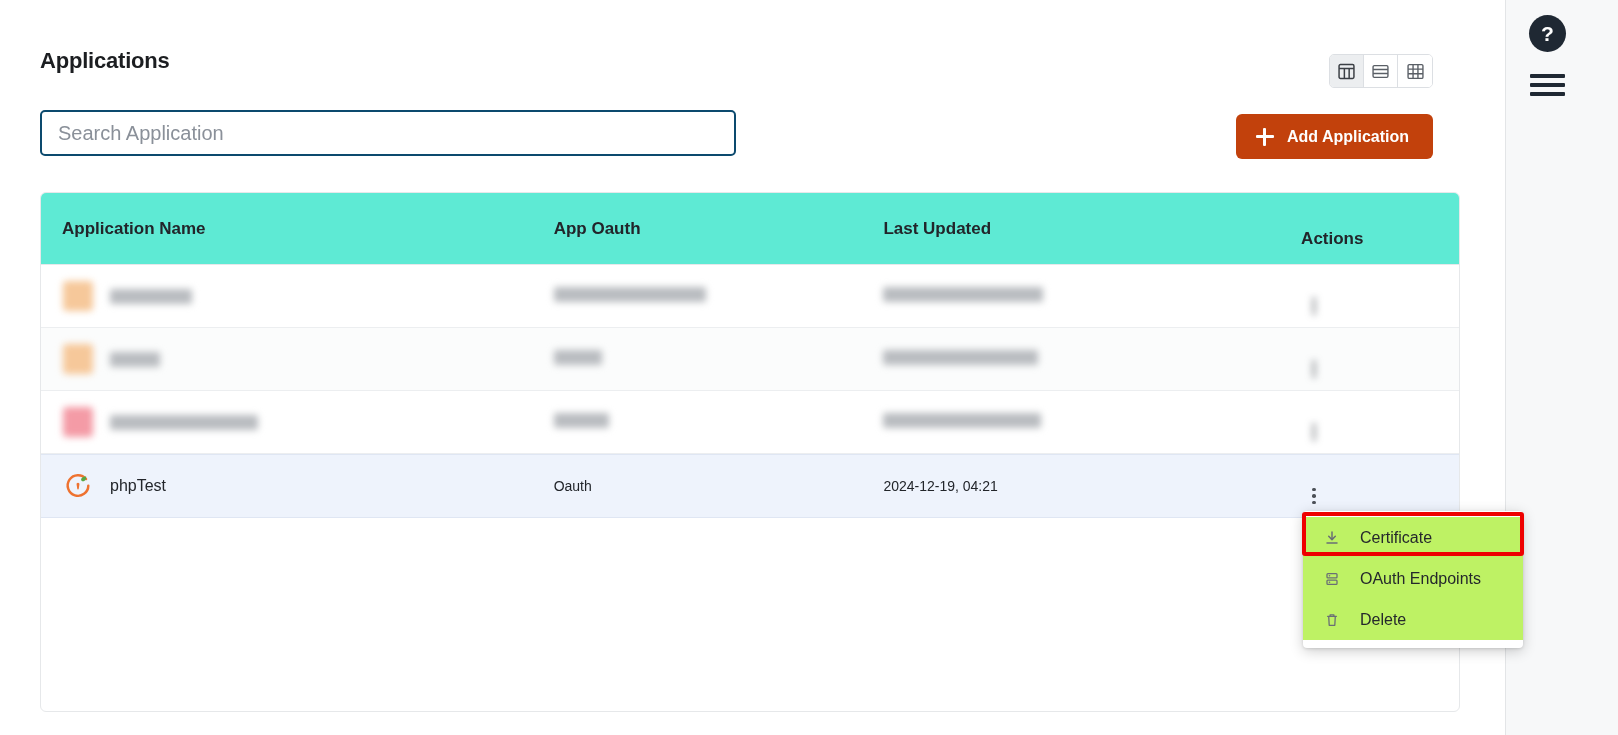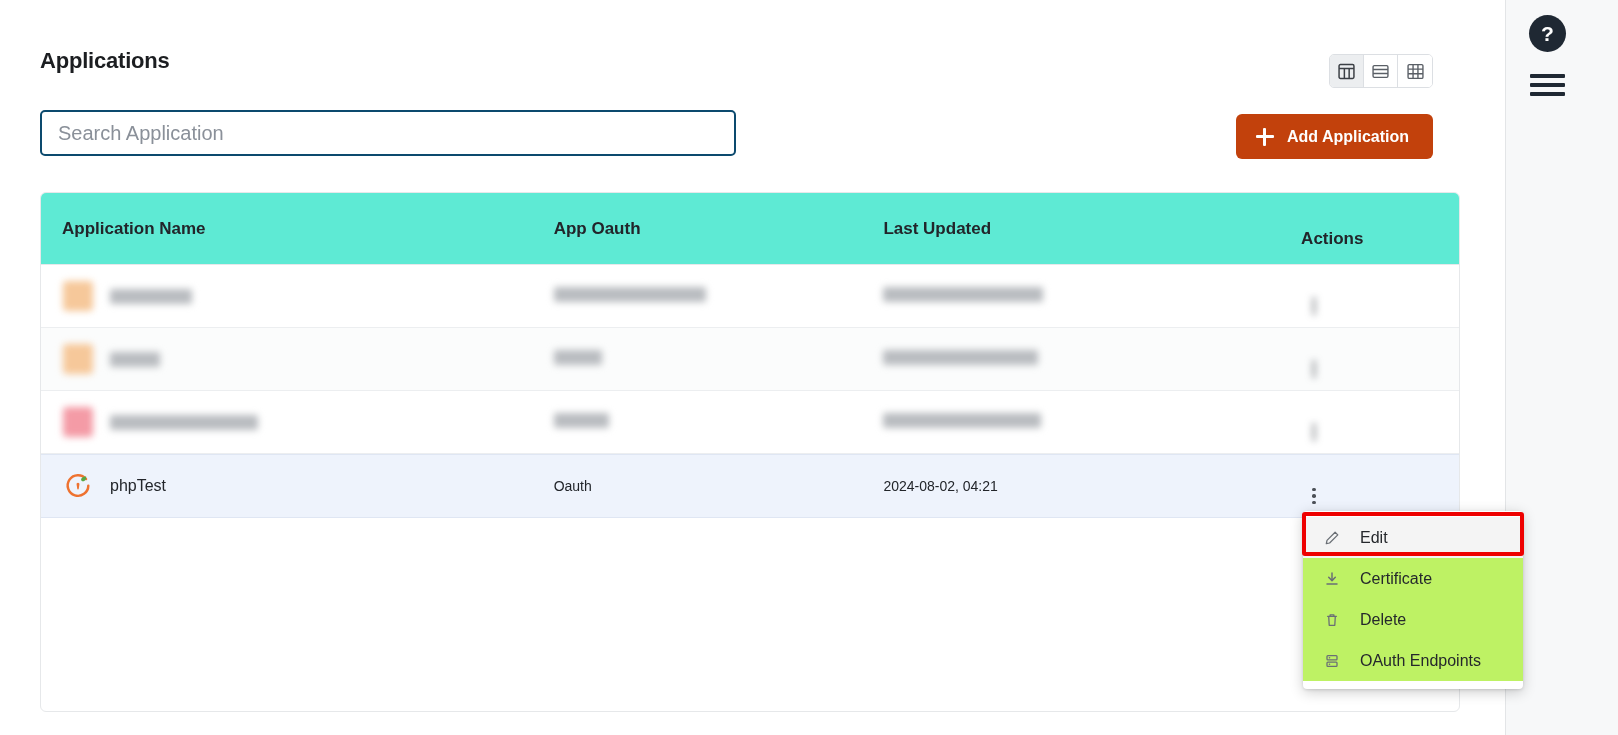--- a/index.html
+++ b/index.html
@@ -440,77 +440,69 @@
             <svg width="30" height="30" viewBox="0 0 32 32" fill="none">
               <path d="M24.6 8.6A11 11 0 1 0 27 15.6" stroke="#ee7230" stroke-width="2.6" stroke-linecap="round"></path>
               <path d="M16 12.4c1 0 1.7 .9 1.5 1.9l-.7 4.6a.8.8 0 0 1-1.6 0l-.7-4.6c-.2-1 .5-1.9 1.5-1.9z" fill="#ee7230"></path>
               <path d="M20.4 7.2c1.8-1.4 4.3-1.2 4.3-1.2s.3 2.5-1.2 4c-1.2 1.2-2.8 1.2-3.6 .5-.8-.8-.6-2.4 .5-3.3z" fill="#4fa council"></path>
               <path d="M20.3 7.3c1.8-1.5 4.4-1.3 4.4-1.3s.2 2.6-1.3 4.1c-1.2 1.2-2.8 1.2-3.6 .4-.8-.8-.6-2.3 .5-3.2z" fill="#57a845"></path>
             </svg>
           </div>
           <span class="app-name">phpTest</span>
         </div>
         <div class="col-type"><span class="cell-text">Oauth</span></div>
-        <div class="col-date"><span class="cell-text">2024-08-02, 04:21</span></div>
+        <div class="col-date"><span class="cell-text">2024-12-19, 04:21</span></div>
         <div class="col-action">
           <div class="kebab">
               <i></i>
               <i></i>
               <i></i>
             </div>
         </div>
       </div>
 
     </div>
 
     <div class="menu">
 
-      <div class="menu-item highlighted">
-        <span class="menu-ico">
-          <svg width="16" height="16" viewBox="0 0 16 16" fill="none">
-            <path d="M11.1 2.2l2.7 2.7L5.6 13 2.3 13.7 3 10.4z" stroke="#6a6f75" stroke-width="1.25" stroke-linejoin="round"></path>
-          </svg>
-        </span>
-        <span class="menu-label">Edit</span>
-      </div>
 
       <div class="menu-item">
         <span class="menu-ico">
           <svg width="16" height="16" viewBox="0 0 16 16" fill="none">
             <path d="M8 2v7.2" stroke="#6a6f75" stroke-width="1.5" stroke-linecap="round"></path>
             <path d="M4.7 6.3L8 9.6l3.3-3.3" stroke="#6a6f75" stroke-width="1.5" stroke-linecap="round" stroke-linejoin="round"></path>
             <path d="M3 13h10" stroke="#6a6f75" stroke-width="1.5" stroke-linecap="round"></path>
           </svg>
         </span>
         <span class="menu-label">Certificate</span>
-      </div>
-
-      <div class="menu-item">
-        <span class="menu-ico">
-          <svg width="16" height="16" viewBox="0 0 16 16" fill="none">
-            <path d="M3.6 4.3h8.8" stroke="#6a6f75" stroke-width="1.3" stroke-linecap="round"></path>
-            <path d="M6.1 4.3V2.9h3.8v1.4" stroke="#6a6f75" stroke-width="1.3" stroke-linejoin="round"></path>
-            <path d="M4.7 4.3l.5 9h5.6l.5-9" stroke="#6a6f75" stroke-width="1.3" stroke-linejoin="round"></path>
-          </svg>
-        </span>
-        <span class="menu-label">Delete</span>
       </div>
 
       <div class="menu-item">
         <span class="menu-ico">
           <svg width="16" height="16" viewBox="0 0 16 16" fill="none">
             <rect x="3" y="2.6" width="10" height="4.2" rx="0.9" stroke="#6a6f75" stroke-width="1.3"></rect>
             <rect x="3" y="9.2" width="10" height="4.2" rx="0.9" stroke="#6a6f75" stroke-width="1.3"></rect>
             <circle cx="5.5" cy="4.7" r="0.8" fill="#6a6f75"></circle>
             <circle cx="5.5" cy="11.3" r="0.8" fill="#6a6f75"></circle>
           </svg>
         </span>
         <span class="menu-label">OAuth Endpoints</span>
       </div>
 
+      <div class="menu-item">
+        <span class="menu-ico">
+          <svg width="16" height="16" viewBox="0 0 16 16" fill="none">
+            <path d="M3.6 4.3h8.8" stroke="#6a6f75" stroke-width="1.3" stroke-linecap="round"></path>
+            <path d="M6.1 4.3V2.9h3.8v1.4" stroke="#6a6f75" stroke-width="1.3" stroke-linejoin="round"></path>
+            <path d="M4.7 4.3l.5 9h5.6l.5-9" stroke="#6a6f75" stroke-width="1.3" stroke-linejoin="round"></path>
+          </svg>
+        </span>
+        <span class="menu-label">Delete</span>
+      </div>
+
     </div>
 
     <div class="menu-highlight-box"></div>
 
   </div>
 
   <div class="right-rail">
     <div class="help-btn">
       <span>?</span>
     </div>

